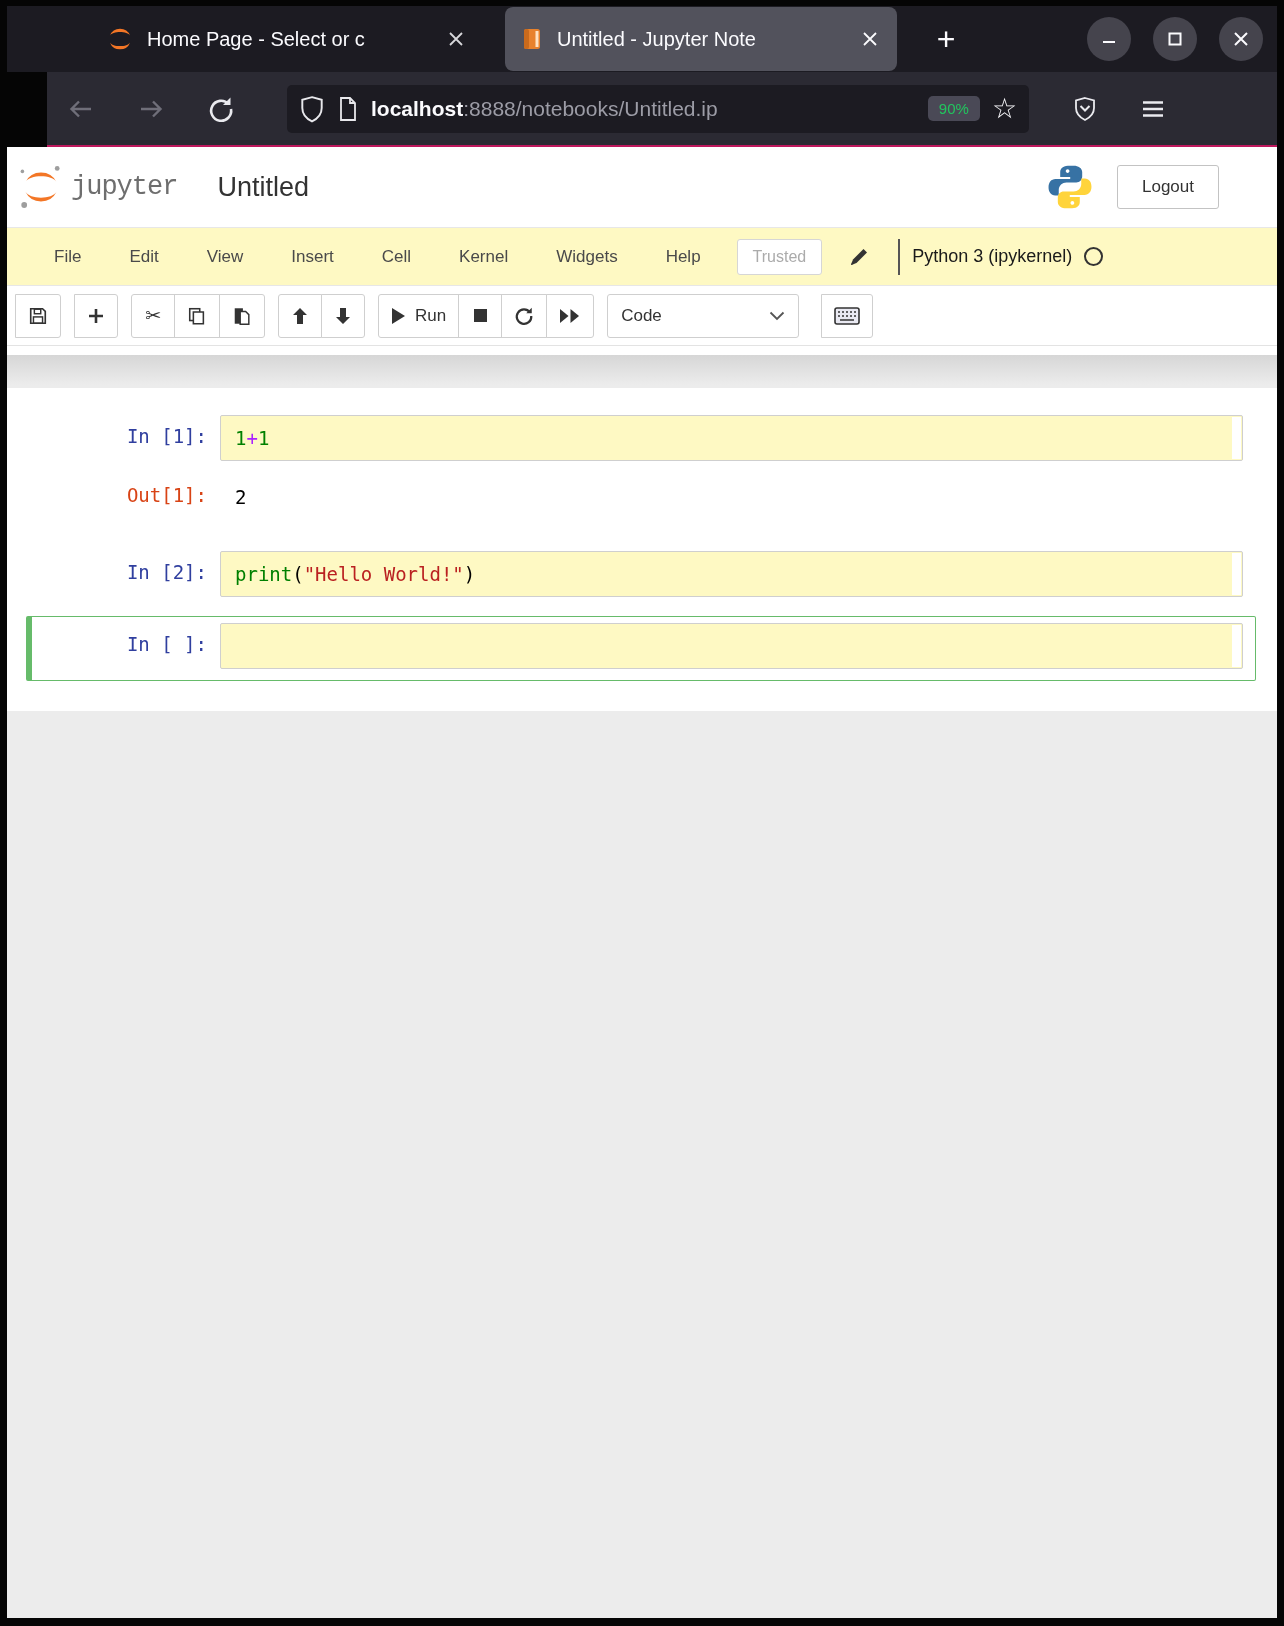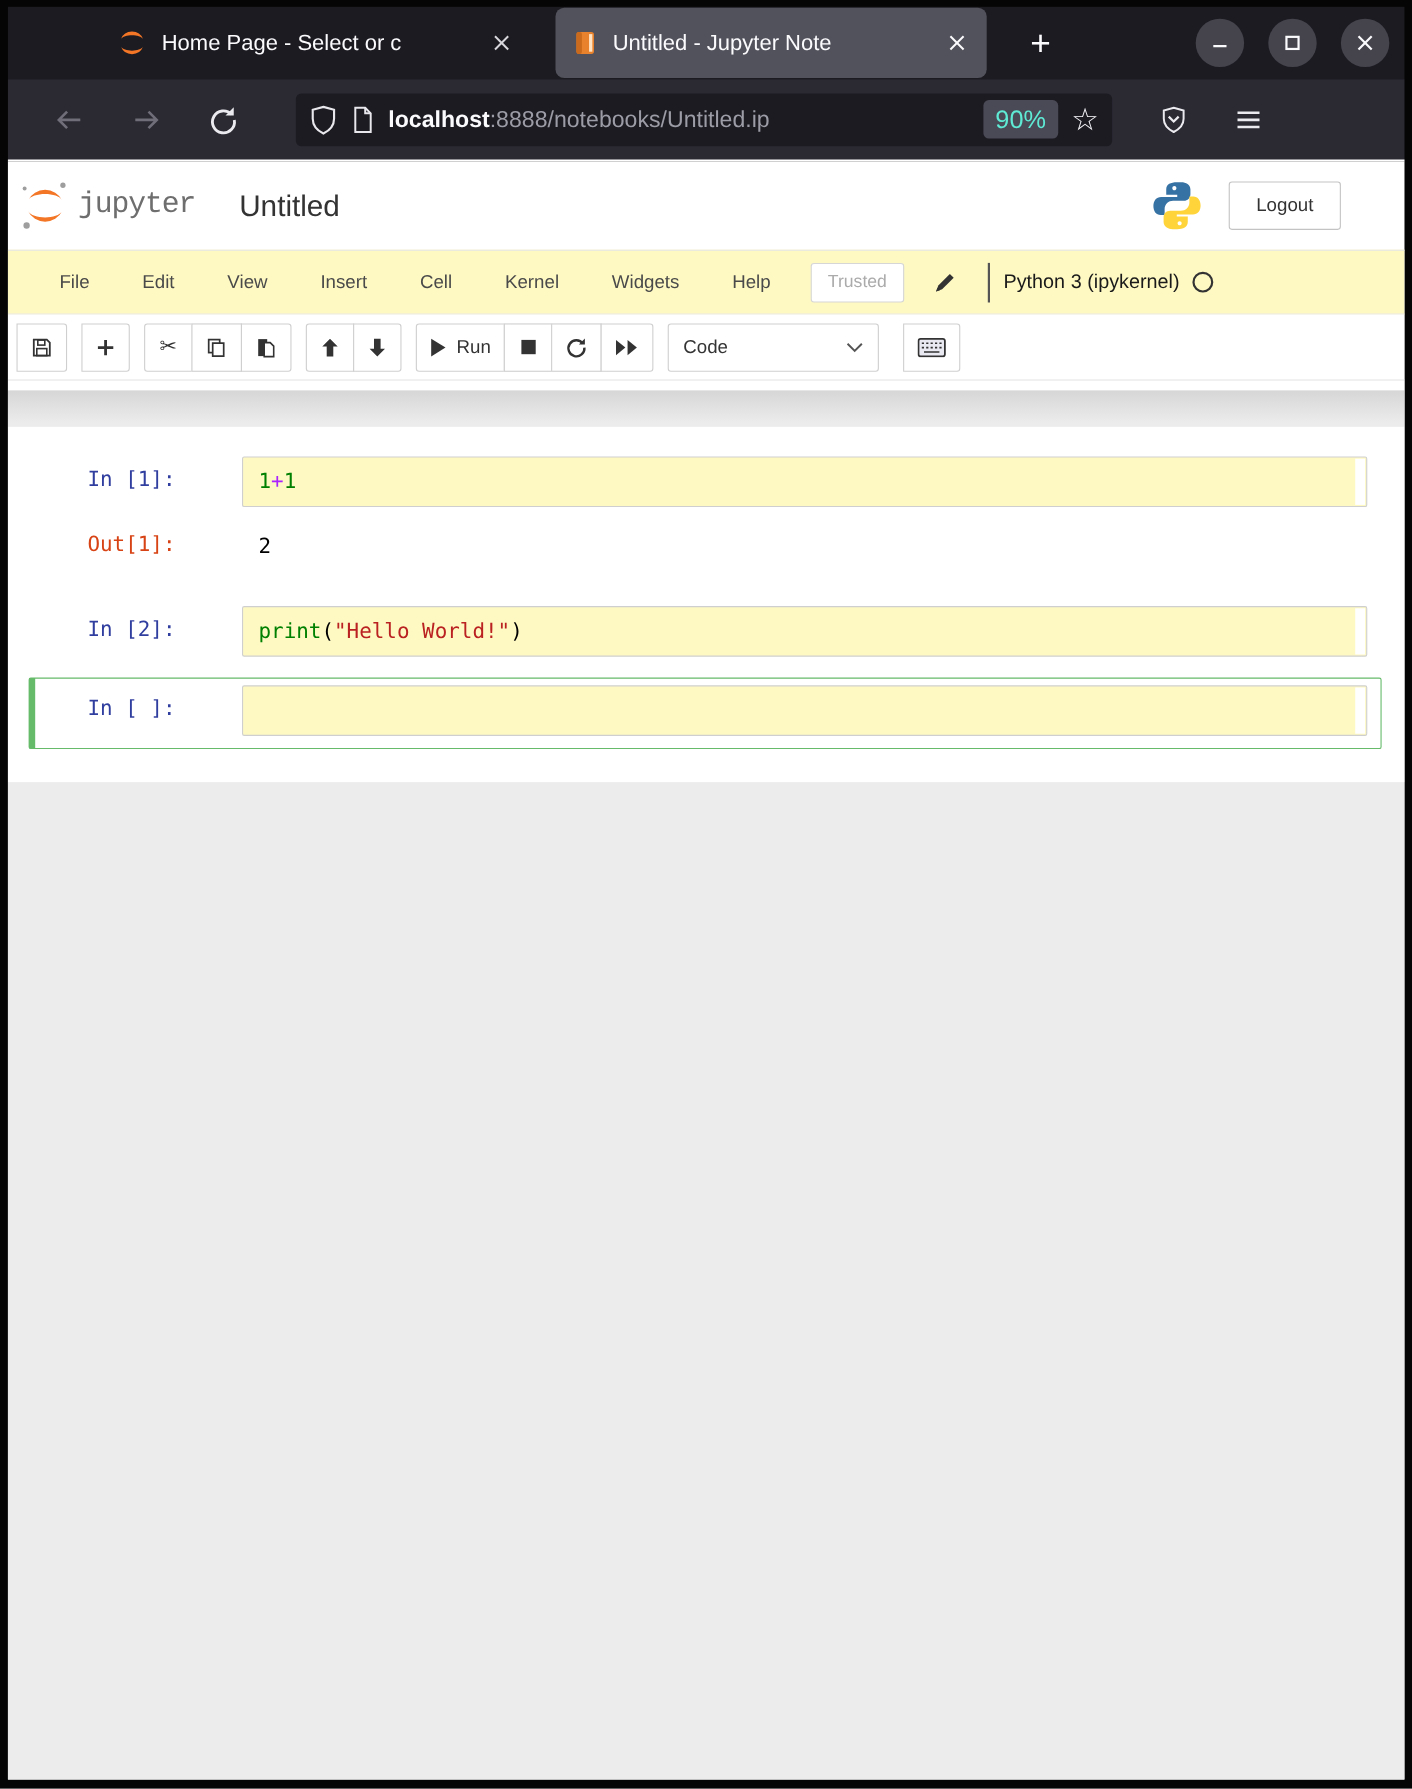--- a/index.html
+++ b/index.html
@@ -19,28 +19,28 @@
   .tab-title{flex:1;overflow:hidden;white-space:nowrap;position:relative;font-size:20px;color:#fbfbfe;}
   .tab-title::after{content:"";position:absolute;right:0;top:0;bottom:0;width:52px;}
   .tab.inactive .tab-title::after{background:linear-gradient(90deg,rgba(28,27,34,0),#1c1b22 85%);}
   .tab.active .tab-title::after{background:linear-gradient(90deg,rgba(82,82,92,0),#52525c 85%);}
   .tab-close{width:26px;height:26px;display:flex;align-items:center;justify-content:center;border-radius:4px;flex:none;}
   .newtab{margin-left:28px;width:42px;height:42px;display:flex;align-items:center;justify-content:center;color:#fbfbfe;font-size:32px;font-weight:300;border-radius:6px;}
   .win-controls{margin-left:auto;display:flex;gap:22px;padding-right:14px;}
   .win-btn{width:44px;height:44px;border-radius:50%;background:#45444d;display:flex;align-items:center;justify-content:center;}
 
   
-  .navbar{height:73px;background:#2b2a33;display:flex;align-items:center;padding-left:38px;border-bottom:2px solid #ffffff;flex:none;}
+  .navbar{height:73px;background:#2b2a33;display:flex;align-items:center;padding-left:16px;border-bottom:2px solid #be185d;flex:none;margin-left:40px;}
   .nav-icon{width:36px;height:36px;display:flex;align-items:center;justify-content:center;margin-right:34px;border-radius:4px;}
   .urlbar{margin-left:14px;width:742px;height:48px;background:#1c1b22;border-radius:5px;display:flex;align-items:center;padding:0 12px;box-sizing:border-box;gap:12px;}
   .url-text{flex:1;overflow:hidden;white-space:nowrap;font-size:21px;position:relative;}
   .url-host{color:#fbfbfe;font-weight:bold;}
   .url-path{color:#9c9ca6;}
   .url-text::after{content:"";position:absolute;right:0;top:0;bottom:0;width:40px;background:linear-gradient(90deg,rgba(28,27,34,0),#1c1b22 90%);}
-  .zoom-badge{background:#4a4956;color:#5eead4;font-size:23px;padding:4px 11px;border-radius:5px;flex:none;}
+  .zoom-badge{background:#4a4956;color:#22c55e;font-size:15px;padding:4px 11px;border-radius:5px;flex:none;}
   .star{color:#fbfbfe;font-size:28px;flex:none;line-height:1;}
   .nav-right{display:flex;align-items:center;margin-left:42px;gap:40px;}
 
   
   .page{flex:1;background:#fff;display:flex;flex-direction:column;overflow:hidden;}
   .jp-header{height:80px;display:flex;align-items:center;padding:0 10px;flex:none;}
   .logo-link{display:flex;align-items:center;gap:6px;}
   .brand{font-size:27px;color:#6e6e6e;letter-spacing:-1px;font-family:Liberation Mono, monospace;}
   .nb-title{margin-left:40px;font-size:27px;color:#333;}
   .py-logo{margin-left:auto;}
@@ -65,21 +65,21 @@
   .glyph{font-family:"DejaVu Sans",sans-serif;font-size:19px;color:#333;line-height:1;}
   .celltype-select{width:192px;height:44px;border:1px solid #cfcfcf;border-radius:3px;display:flex;align-items:center;padding:0 13px;box-sizing:border-box;font-size:17px;color:#333;justify-content:space-between;background:#fff;}
 
   .site{flex:1;background:#ececec;overflow:hidden;display:flex;flex-direction:column;}
   .white-gap{height:9px;background:#fff;flex:none;}
   .shadow-band{height:33px;background:linear-gradient(180deg,#d6d6d6,#ececec 90%);flex:none;}
   .notebook{background:#fff;padding:20px 0 28px;flex:none;}
 
   .cell{display:flex;margin:0 21px 2px 19px;border:1px solid transparent;border-left-width:6px;border-radius:2px;padding:6px 0;}
   .cell.selected{border-color:#66bb6a;padding-bottom:11px;}
-  .prompt-col{width:188px;flex:none;text-align:center;padding:10px 13px 0 0;box-sizing:border-box;font-family:"DejaVu Sans Mono","Liberation Mono",monospace;font-size:19px;white-space:pre;}
+  .prompt-col{width:188px;flex:none;text-align:right;padding:10px 13px 0 0;box-sizing:border-box;font-family:"DejaVu Sans Mono","Liberation Mono",monospace;font-size:19px;white-space:pre;}
   .prompt-in{color:#303f9f;}
   .prompt-out{color:#d84315;}
   .input-box{flex:1;margin-right:12px;border:1px solid #cfcfcf;border-radius:2px;background:#fef9c3;min-height:46px;box-sizing:border-box;padding:9px 14px;font-family:"DejaVu Sans Mono","Liberation Mono",monospace;font-size:19px;line-height:26px;position:relative;}
   .input-box::after{content:"";position:absolute;top:1px;bottom:1px;right:1px;width:9px;background:#fff;}
   .outrow{display:flex;margin:0 21px 0 25px;padding:14px 0 20px;}
   .outrow .val{flex:1;padding:0 15px;font-family:"DejaVu Sans Mono","Liberation Mono",monospace;font-size:19px;line-height:26px;color:#000;}
   .tok-num{color:#008000;}
   .tok-op{color:#aa22ff;}
   .tok-builtin{color:#008000;}
   .tok-str{color:#ba2121;}

